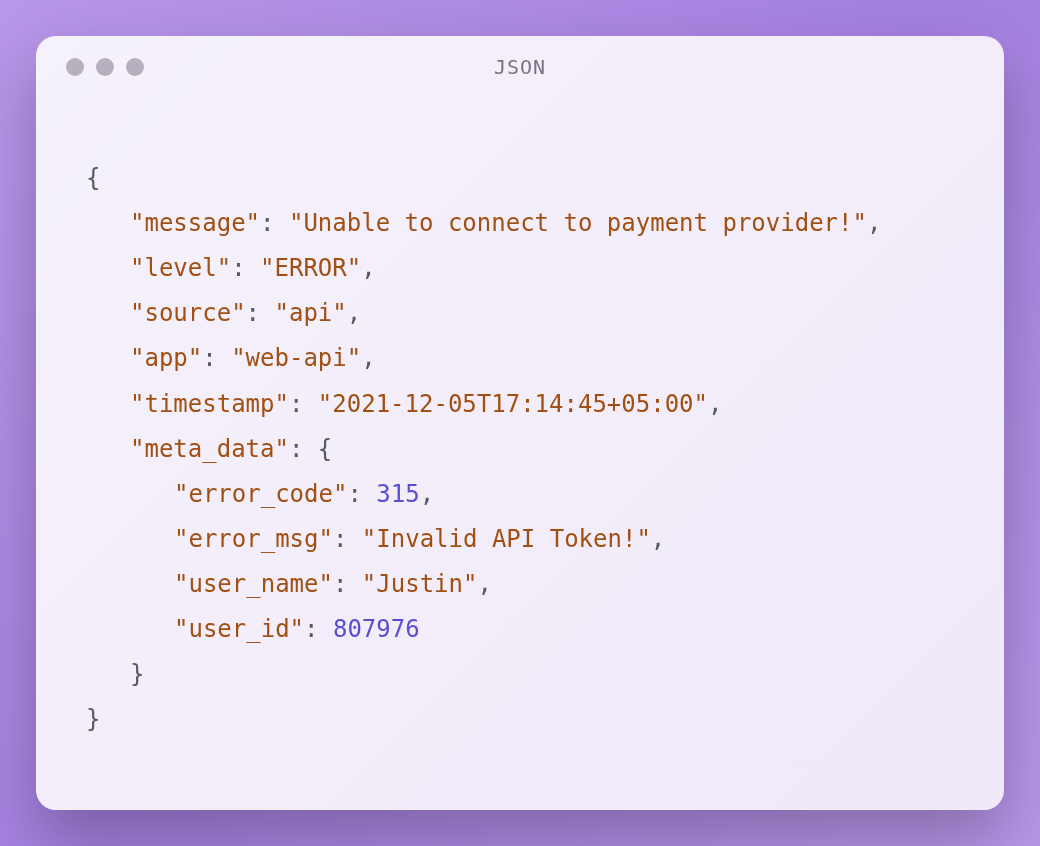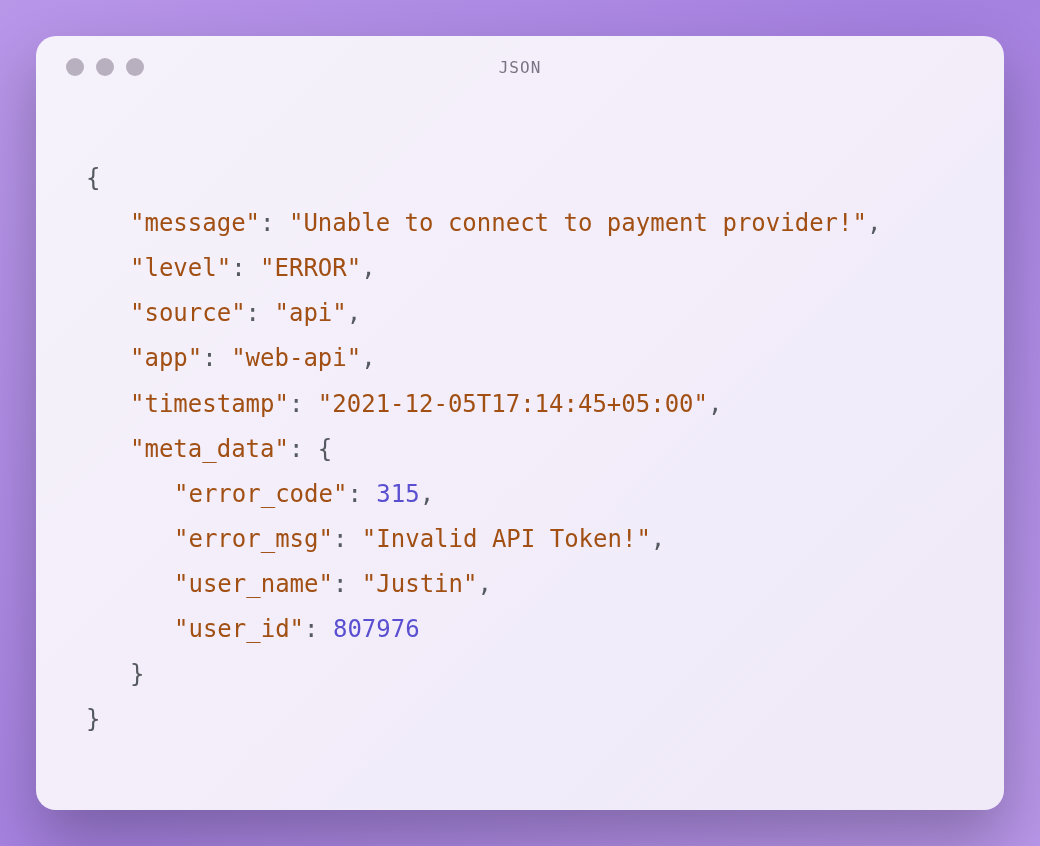--- a/index.html
+++ b/index.html
@@ -35,21 +35,21 @@
       width: 18px;
       height: 18px;
       border-radius: 50%;
       background: #b8b0be;
     }
     .window-title {
       position: absolute;
       left: 0; right: 0;
       text-align: center;
       color: #7a7383;
-      font-size: 16px;
+      font-size: 20px;
       letter-spacing: 1px;
       pointer-events: none;
     }
     .code-area {
       padding: 70px 50px 40px 50px;
       font-size: 24px;
       line-height: 1.88;
       color: #555960;
       white-space: pre;
     }

